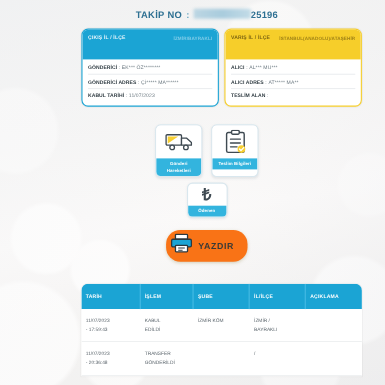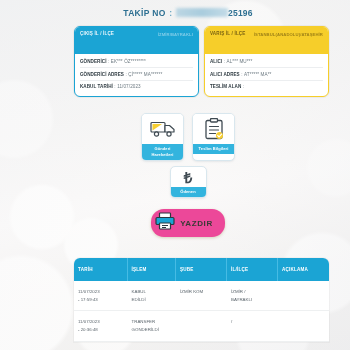--- a/index.html
+++ b/index.html
@@ -216,21 +216,21 @@
     top: 209px;
     left: 0;
     right: 0;
     display: flex;
     justify-content: center;
   }
   .print-button {
     display: flex;
     align-items: center;
     gap: 5px;
-    background: #ec4899;
+    background: #f97316;
     border-radius: 13px;
     padding: 3px 12px 3px 4px;
     cursor: pointer;
     box-shadow: 0 1px 3px rgba(120,100,20,0.25);
   }
   .print-button .label {
     font-size: 8px;
     font-weight: 700;
     color: #3a3a36;
     letter-spacing: 0.6px;

